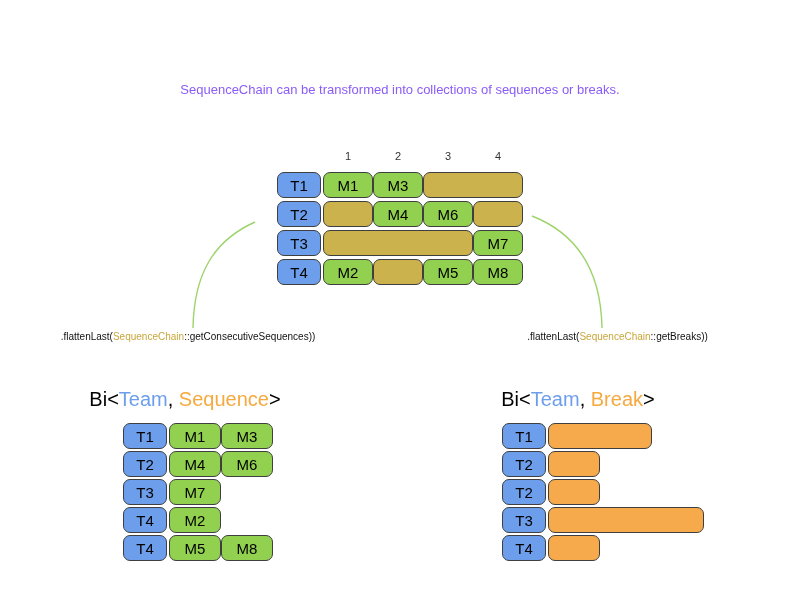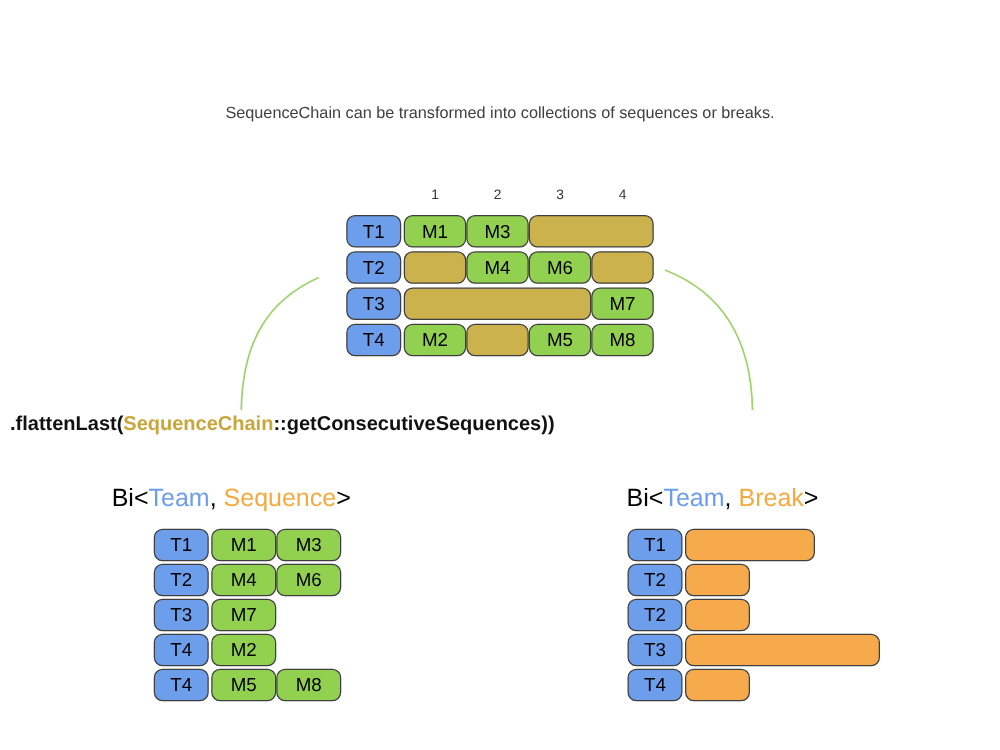--- a/index.html
+++ b/index.html
@@ -8,29 +8,29 @@
     --arrow:#9ed36a; --border:#3f3f3f;
   }
   html,body{margin:0;padding:0;background:#fff;}
   .canvas{
     position:relative;width:800px;height:600px;background:#ffffff;
     font-family:"Liberation Sans",sans-serif;overflow:hidden;color:#000;
   }
   .title{position:absolute;top:26px;left:0;width:800px;text-align:center;
     font-size:34px;font-weight:400;color:#000;}
   .subtitle{position:absolute;top:82px;left:0;width:800px;text-align:center;
-    font-size:13px;color:#404040;}
+    font-size:13px;color:#8b5cf6;}
   .chart-header{position:absolute;text-align:center;font-size:20px;color:#000;white-space:nowrap;}
   .top-header{left:200px;top:124px;width:400px;}
   .left-header{left:60px;top:388px;width:250px;}
   .right-header{left:453px;top:388px;width:250px;}
   .c-team{color:var(--team-text);}
   .c-chain{color:var(--chain-text);}
   .c-orange{color:var(--orange-text);}
-  .fn-label{position:absolute;text-align:center;font-size:16px;color:#111;white-space:nowrap;font-weight:bold;}
+  .fn-label{position:absolute;text-align:center;font-size:10px;color:#111;white-space:nowrap;}
   .left-fn{left:8px;top:331px;width:360px;}
   .right-fn{left:465px;top:331px;width:305px;}
   .col-labels{position:absolute;left:323px;top:150px;display:flex;}
   .col-label{width:50px;text-align:center;font-size:11px;color:#333;}
   .chart{position:absolute;}
   .top-chart{left:277px;top:172px;}
   .seq-chart{left:123px;top:423px;}
   .brk-chart{left:502px;top:423px;}
   .chart-row{display:flex;}
   .top-chart .chart-row{margin-bottom:3px;}
@@ -88,20 +88,21 @@
         <div class="box team" style="width: 44px;">T4</div>
         <div class="box task" style="width: 50px;">M2</div>
         <div class="box chain" style="width: 50px;"></div>
         <div class="box task" style="width: 50px;">M5</div>
         <div class="box task" style="width: 50px;">M8</div>
       </div>
     </div>
 
   <div class="fn-label left-fn"><span>.flattenLast(</span><span class="c-chain">SequenceChain</span><span>::getConsecutiveSequences))</span></div>
 
+  <div class="fn-label right-fn"><span>.flattenLast(</span><span class="c-chain">SequenceChain</span><span>::getBreaks))</span></div>
 
   <div class="chart-header left-header"><span>Bi&lt;</span><span class="c-team">Team</span><span>, </span><span class="c-orange">Sequence</span><span>&gt;</span></div>
 
   <div class="chart-header right-header"><span>Bi&lt;</span><span class="c-team">Team</span><span>, </span><span class="c-orange">Break</span><span>&gt;</span></div>
 
   <div class="chart seq-chart">
       <div class="chart-row">
         <div class="box team" style="width: 44px;">T1</div>
         <div class="box task" style="width: 52px;">M1</div>
         <div class="box task" style="width: 52px;">M3</div>

